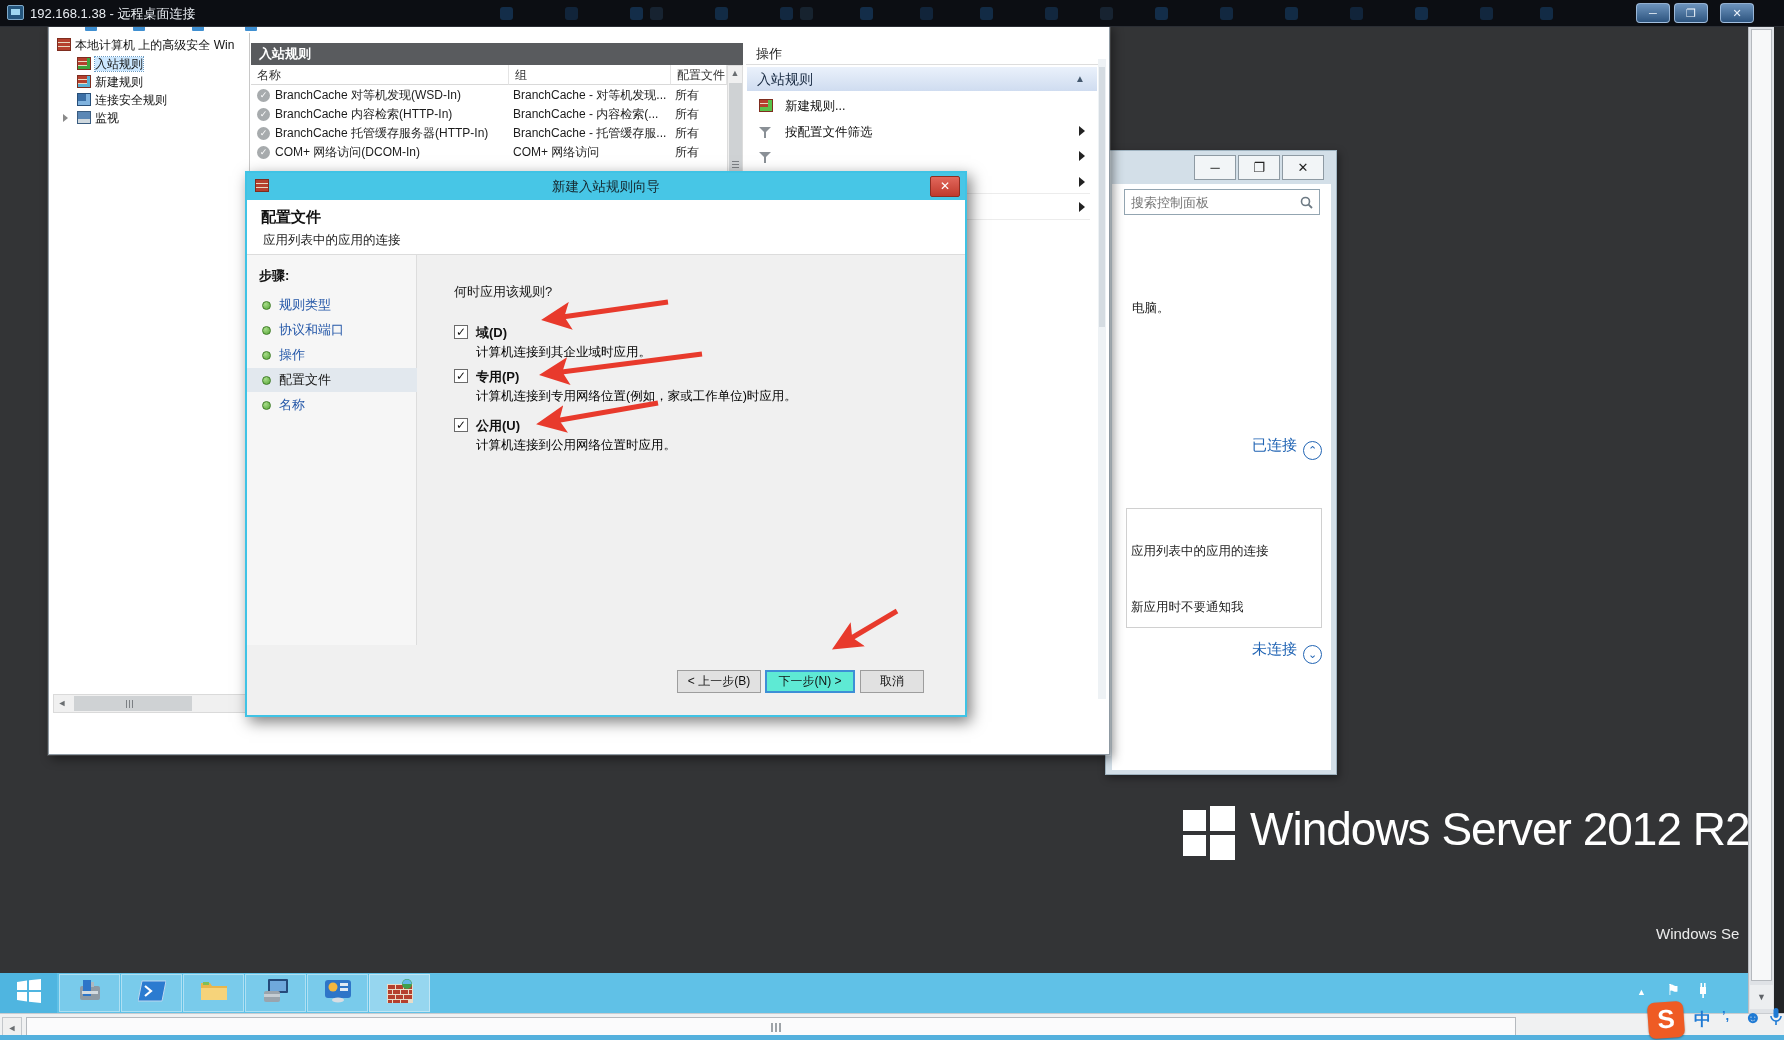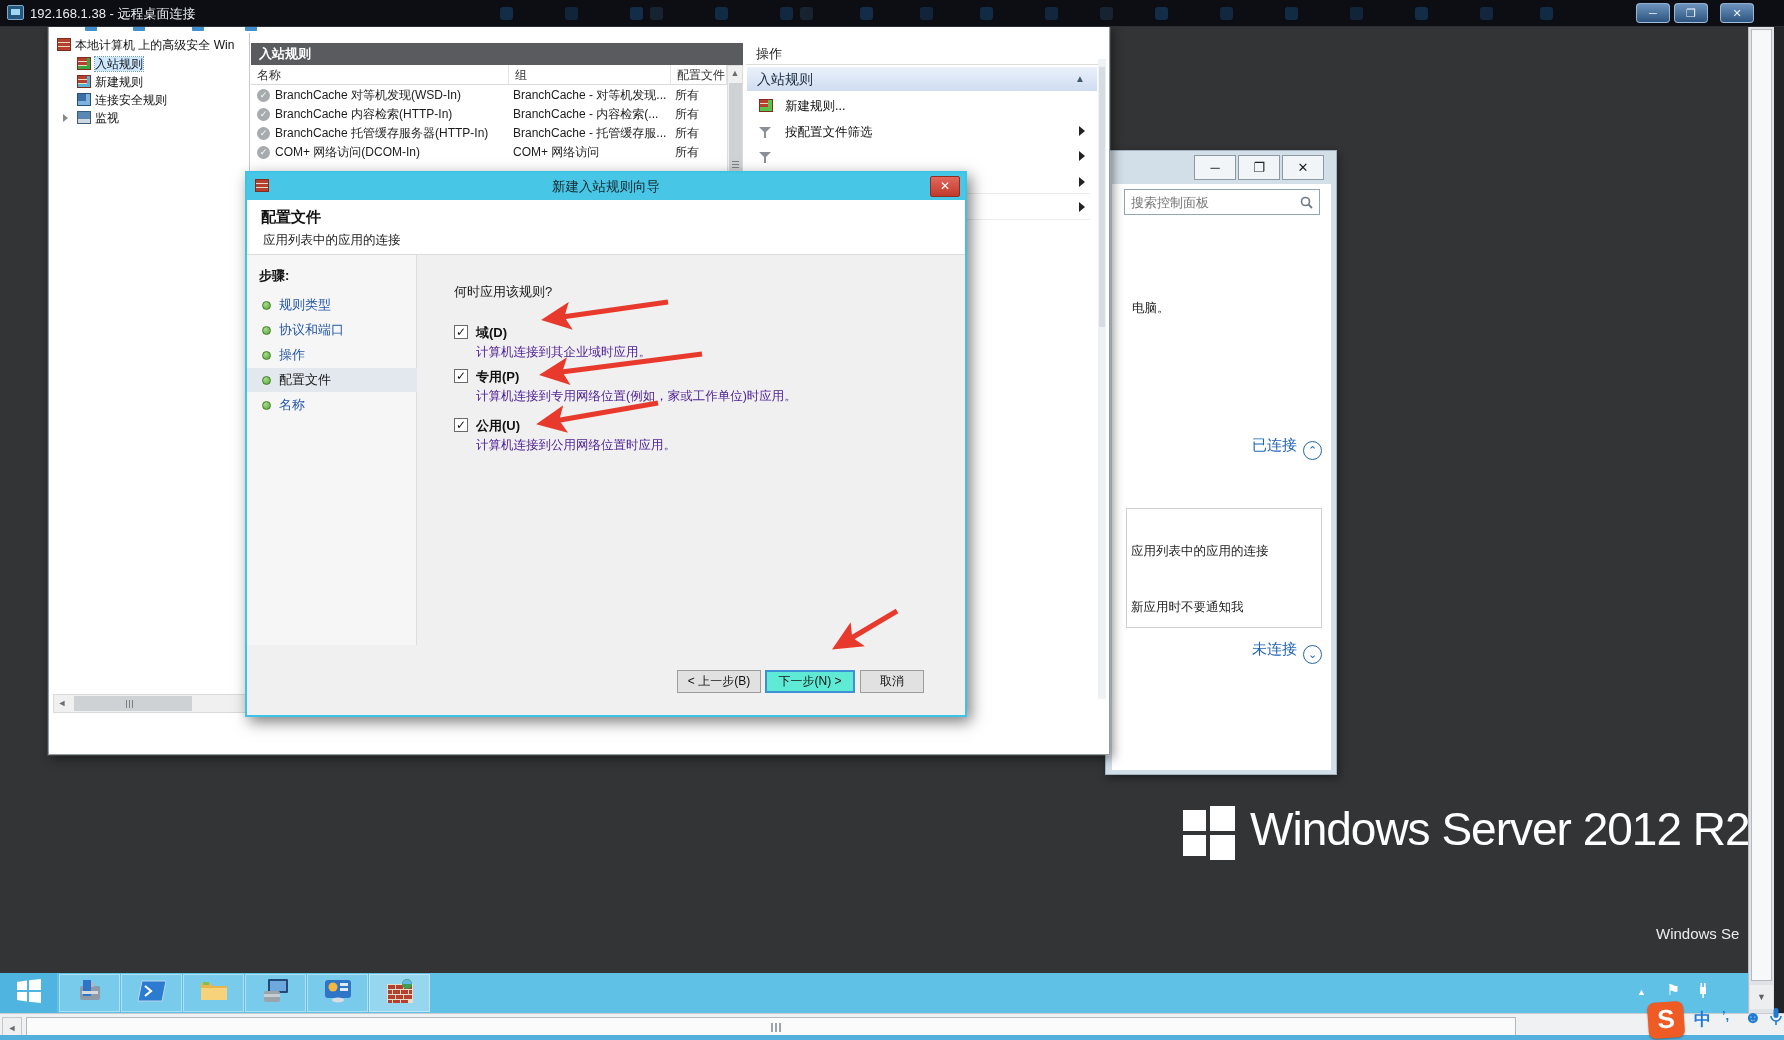--- a/index.html
+++ b/index.html
@@ -87,21 +87,21 @@
   #wiz-h2 { left:16px; top:32px; font-size:12.5px; color:#1c1c1c; }
   #steps { left:0; top:82px; width:170px; height:390px; background:#f6f6f6; border-right:1px solid #ddd; }
   #steps-label { left:12px; top:12px; font-size:13px; font-weight:bold; color:#111; }
   .step-row { position:absolute; left:0; width:170px; height:24px; line-height:24px; font-size:13px; }
   .step-row .dot { position:absolute; left:15px; top:8px; width:9px; height:9px; border-radius:50%; background:radial-gradient(circle at 35% 30%, #a8dd8a, #56a636); border:1px solid #3f7d27; }
   .step-row span.lbl { position:absolute; left:32px; color:#2457a8; }
   .step-row.active { background:#e2e8ee; }
   .step-row.active span.lbl { color:#1a1a1a; }
   .chk { position:absolute; width:14px; height:14px; background:#fff; border:1px solid #6b6b6b; color:#111; font-size:12px; line-height:13px; text-align:center; font-weight:bold; }
   .optlabel { position:absolute; font-size:13px; font-weight:bold; color:#111; white-space:nowrap; }
-  .optdesc { position:absolute; font-size:12.5px; color:#4c1d95; white-space:nowrap;text-align:right; }
+  .optdesc { position:absolute; font-size:12.5px; color:#000000; white-space:nowrap;text-align:right; }
   #wiz-q { position:absolute; font-size:13px; color:#1a1a1a; }
   .wbtn { position:absolute; top:497px; height:23px; background:#e1e1e1; border:1px solid #9d9d9d; font-size:12px; color:#111; text-align:center; line-height:21px; font-family:"Liberation Sans",sans-serif; }
   .wbtn.focus { border:2px solid #3d8fd6; line-height:19px; background:#5eead4; }
 
   
   #taskbar { left:0; top:973px; width:1784px; height:40px; background:#60c1e7; z-index:20; }
   .tb-btn { position:absolute; top:1px; height:38px; width:61px; background:rgba(255,255,255,.16); border:1px solid rgba(255,255,255,.40); }
   .tb-btn.active { background:rgba(255,255,255,.34); }
   .tb-ic { position:absolute; left:50%; top:50%; transform:translate(-50%,-50%); }
   #tb-right { position:absolute; right:60px; top:0; height:40px; color:#fff; }

